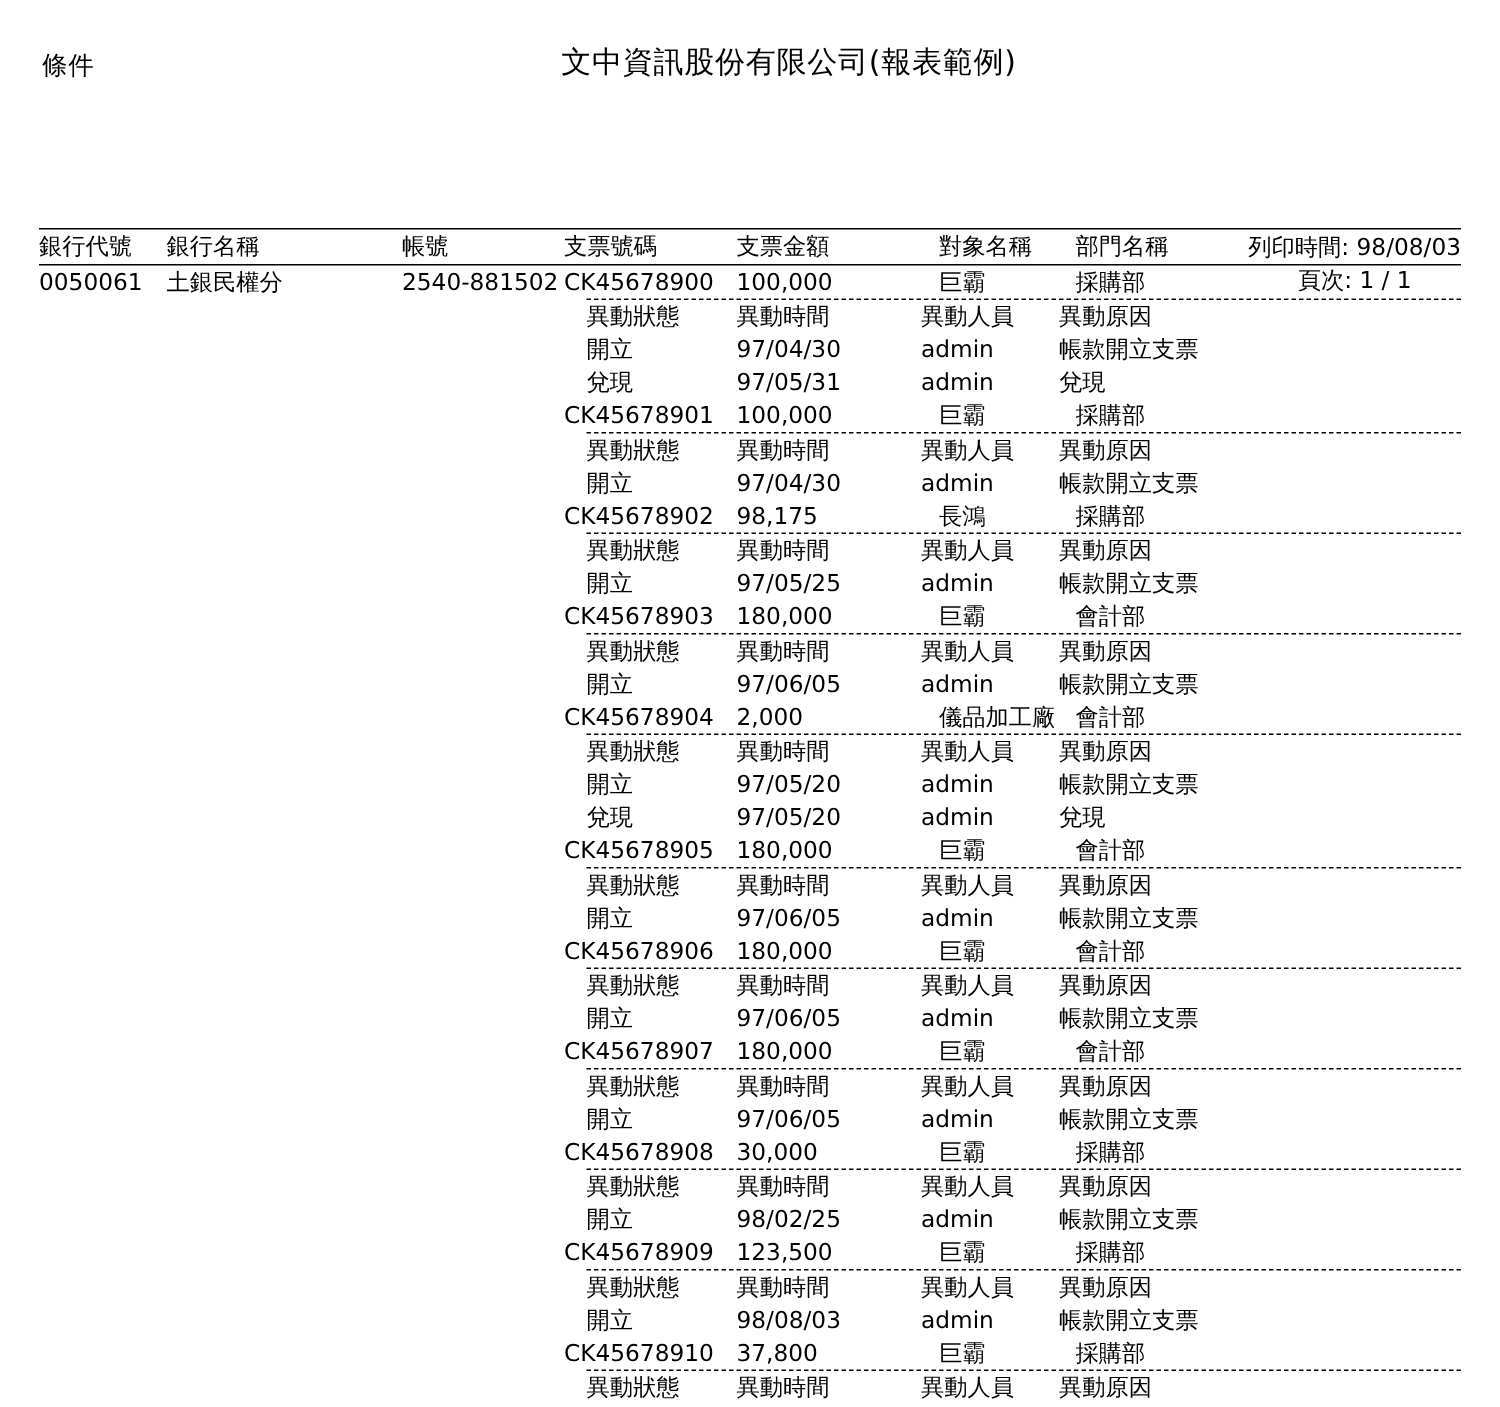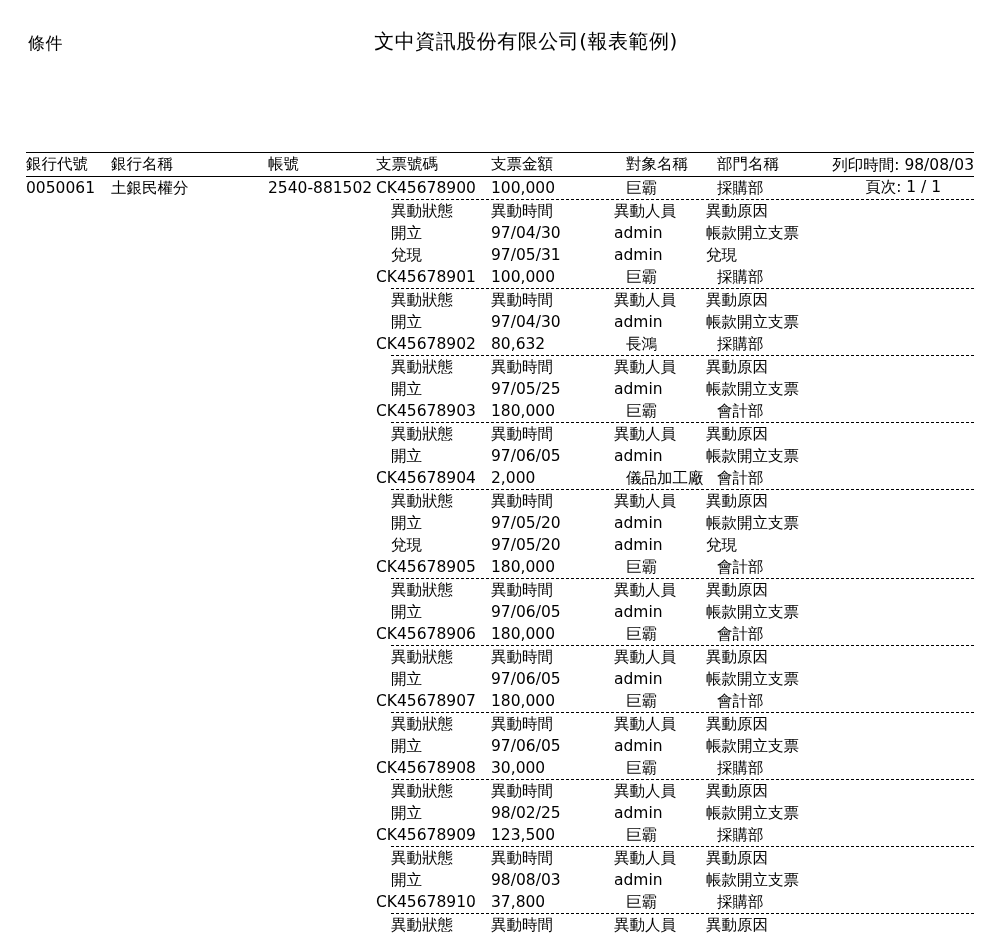--- a/index.html
+++ b/index.html
@@ -189,21 +189,21 @@
           <div class="row sub-row">
             <span class="s-state">開立</span>
             <span class="s-time">97/04/30</span>
             <span class="s-person">admin</span>
             <span class="s-reason">帳款開立支票</span>
           </div>
         </div>
         <div class="block">
           <div class="row">
             <span class="c-checkno">CK45678902</span>
-            <span class="c-amount">80,632</span>
+            <span class="c-amount">98,175</span>
             <span class="c-target">長鴻</span>
             <span class="c-dept">採購部</span>
           </div>
           <div class="dashed"></div>
           <div class="row sub-row">
             <span class="s-state">異動狀態</span>
             <span class="s-time">異動時間</span>
             <span class="s-person">異動人員</span>
             <span class="s-reason">異動原因</span>
           </div>

